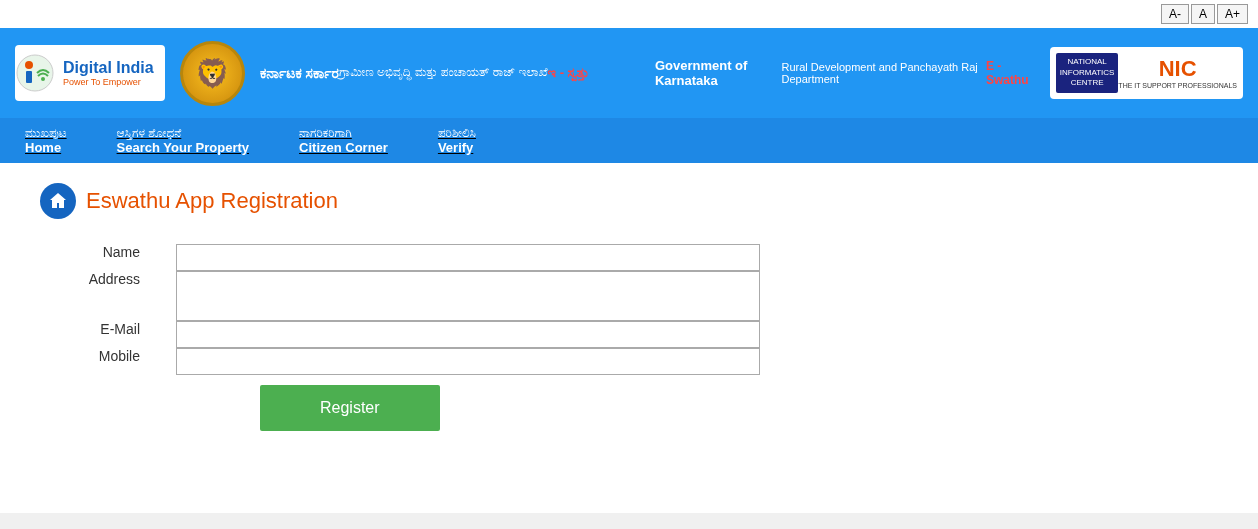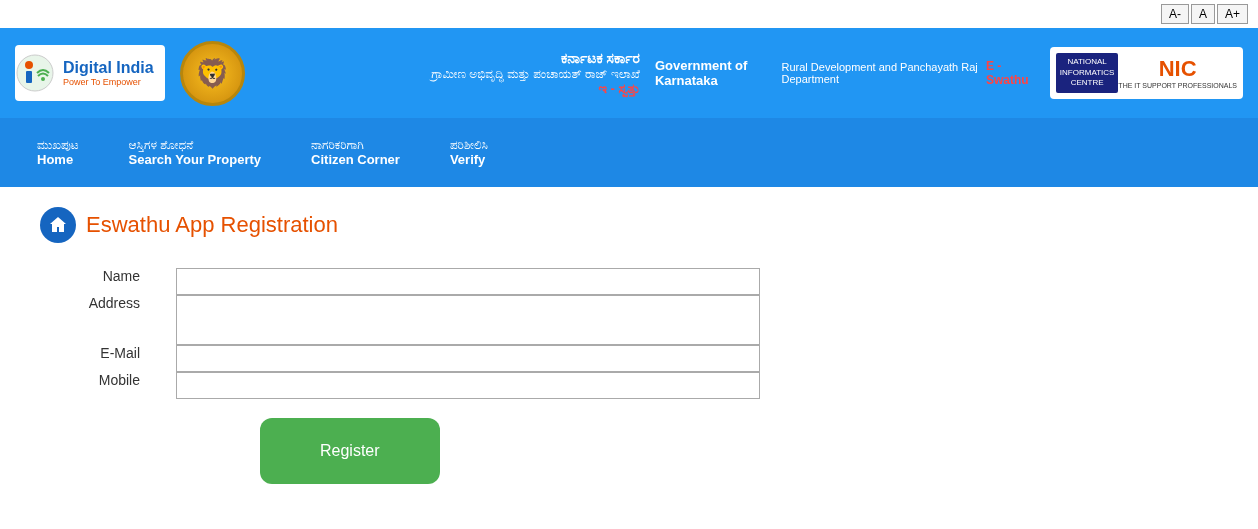--- a/index.html
+++ b/index.html
@@ -51,22 +51,22 @@
       color: #1565c0;
       font-size: 16px;
       font-weight: bold;
     }
     .di-subtitle {
       color: #e65100;
       font-size: 9px;
     }
     .center-text {
       display: flex;
-      flex-direction: column;
-      align-items: flex-end;
+      flex-direction: row;
+      align-items: flex-start;
       color: white;
       flex: 1;
     }
     .center-title-kn {
       font-size: 14px;
       font-weight: bold;
       color: white;
     }
     .center-subtitle-kn {
       font-size: 12px;
@@ -124,21 +124,22 @@
     .nic-caption {
       font-size: 7px;
       color: #333;
       text-align: center;
     }
 
     
     .nav {
       background: #1e88e5;
       display: flex;
-      padding: 12px;
+      padding: 0;
+      text-decoration: underline;
     }
     .nav-item {
       display: flex;
       flex-direction: column;
       align-items: flex-start;
       padding: 8px 25px;
       color: white;
       cursor: pointer;
       text-decoration: none;
     }
@@ -210,26 +211,26 @@
       padding: 5px 8px;
       font-size: 13px;
       resize: none;
       height: 50px;
       outline: none;
     }
     .register-btn {
       background: #4caf50;
       color: white;
       border: none;
-      padding: 24px 60px;
+      padding: 14px 60px;
       font-size: 16px;
       cursor: pointer;
       margin-left: 200px;
-      margin-top: 19px;
-      border-radius: 12px;
+      margin-top: 10px;
+      border-radius: 2px;
     }
 
     
     .emblem-circle {
       width: 65px;
       height: 65px;
       border-radius: 50%;
       background: radial-gradient(circle, #f5c518 0%, #e6a817 40%, #c8860a 100%);
       display: flex;
       align-items: center;

